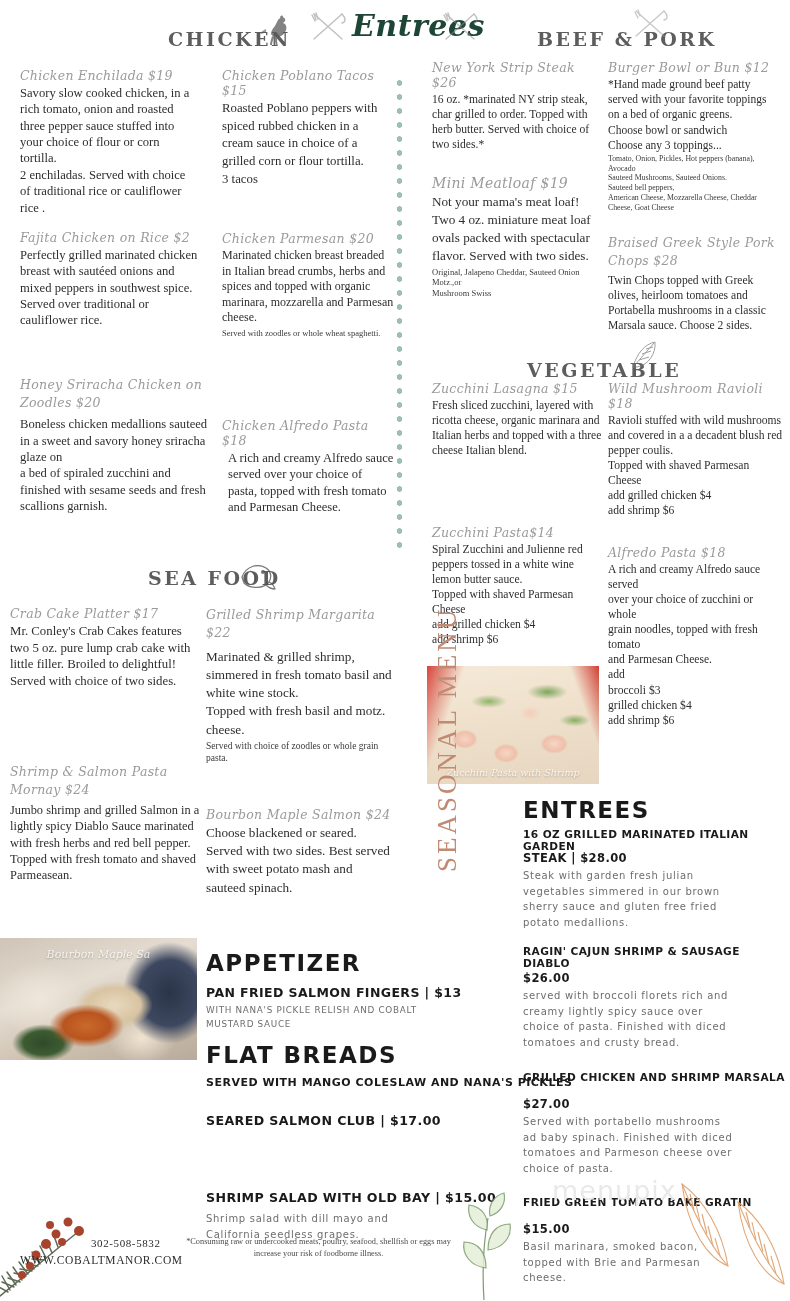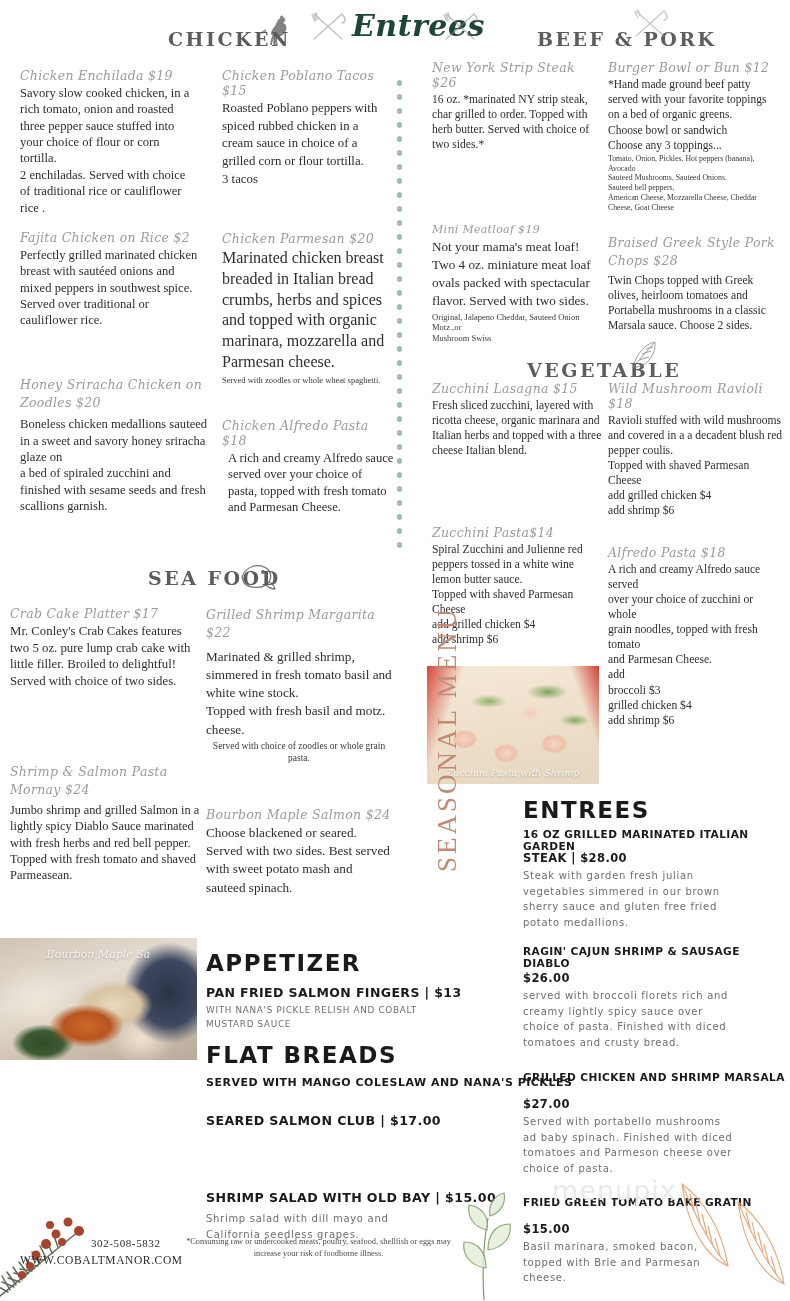--- a/index.html
+++ b/index.html
@@ -242,36 +242,36 @@
   </div>
 
   <div class="item" style="left:222px;top:68px;width:168px;">
     <span class="script name" style="font-size:12.5px;">Chicken Poblano Tacos $15</span>
     <span class="desc body" style="font-size:12.8px;line-height:1.38;white-space:pre-line;">Roasted Poblano peppers with spiced rubbed chicken in a cream sauce in choice of a grilled corn or flour tortilla.
 3 tacos</span>
   </div>
 
   <div class="item" style="left:222px;top:231px;width:172px;">
     <span class="script name" style="font-size:12.5px;">Chicken Parmesan $20</span>
-    <span class="desc body" style="font-size:16px;white-space:pre-line;">Marinated chicken breast breaded in Italian bread crumbs, herbs and spices and topped with organic marinara, mozzarella and Parmesan cheese.</span>
+    <span class="desc body" style="font-size:12px;white-space:pre-line;">Marinated chicken breast breaded in Italian bread crumbs, herbs and spices and topped with organic marinara, mozzarella and Parmesan cheese.</span>
     <span class="tiny" style="display:block;margin-top:2px;white-space:pre-line;">Served with zoodles or whole wheat spaghetti.</span>
   </div>
 
   <div class="item" style="left:222px;top:418px;width:172px;">
     <span class="script name" style="font-size:12.5px;">Chicken Alfredo Pasta $18</span>
     <span class="desc body" style="font-size:12.6px;padding-left:6px;white-space:pre-line;">A rich and creamy Alfredo sauce served over your choice of pasta, topped with fresh tomato and Parmesan Cheese.</span>
   </div>
 
   <div class="item" style="left:432px;top:60px;width:166px;">
     <span class="script name" style="font-size:12.5px;">New York Strip Steak $26</span>
     <span class="desc body" style="font-size:11.6px;white-space:pre-line;">16 oz. *marinated NY strip steak, char grilled to order.  Topped with herb butter.  Served with choice of two sides.*</span>
   </div>
 
   <div class="item" style="left:432px;top:175px;width:164px;">
-    <span class="script name" style="font-size:11px;margin-top:48px;">Mini Meatloaf $19</span>
+    <span class="script name" style="font-size:14px;">Mini Meatloaf $19</span>
     <span class="desc body" style="font-size:13.2px;line-height:1.36;white-space:pre-line;">Not your mama's meat loaf!  Two 4 oz. miniature meat loaf ovals packed with spectacular flavor.  Served with two sides.</span>
     <span class="tiny" style="display:block;margin-top:2px;white-space:pre-line;">  Original,  Jalapeno Cheddar, Sauteed Onion Motz.,or
  Mushroom Swiss</span>
   </div>
 
   <div class="item" style="left:608px;top:60px;width:172px;">
     <span class="script name" style="font-size:12.5px;">Burger Bowl or Bun $12</span>
     <span class="desc body" style="font-size:11.5px;line-height:1.32;white-space:pre-line;">*Hand made ground beef  patty served with your favorite toppings on a bed of organic greens.
  Choose bowl or sandwich
 Choose any 3 toppings...</span>
@@ -329,21 +329,21 @@
 
   <div class="item" style="left:10px;top:763px;width:192px;">
     <span class="script name" style="font-size:12.5px;line-height:1.45;">Shrimp &amp; Salmon Pasta Mornay $24</span>
     <span class="desc body" style="font-size:12.4px;margin-top:3px;white-space:pre-line;">Jumbo shrimp and grilled Salmon in a lightly spicy Diablo Sauce marinated with fresh herbs and red bell pepper.  Topped with fresh tomato and shaved Parmeasean.</span>
   </div>
 
   <div class="item" style="left:206px;top:606px;width:186px;">
     <span class="script name" style="font-size:12.5px;line-height:1.45;">Grilled Shrimp Margarita $22</span>
     <span class="desc body" style="font-size:13.2px;line-height:1.37;margin-top:6px;white-space:pre-line;">Marinated &amp; grilled shrimp, simmered in fresh tomato basil and white wine stock.
  Topped with fresh basil and motz. cheese.</span>
-    <span class="tiny" style="display:block;margin-top:2px;font-size:9.5px;white-space:pre-line;text-align:center;">Served with choice of zoodles or whole grain pasta.</span>
+    <span class="tiny" style="display:block;margin-top:2px;font-size:9.5px;white-space:pre-line;">Served with choice of zoodles or whole grain pasta.</span>
   </div>
 
   <div class="item" style="left:206px;top:807px;width:186px;">
     <span class="script name" style="font-size:12.5px;">Bourbon Maple Salmon $24</span>
     <span class="desc body" style="font-size:13.2px;line-height:1.38;white-space:pre-line;">Choose blackened or seared.  Served with two sides.  Best served with sweet potato mash and sauteed spinach.</span>
   </div>
 
   <div class="photo zuc" style="left:427px;top:666px;width:172px;height:118px;">
     <div class="cap" style="bottom:6px;font-size:9.5px;">Zucchini Pasta with Shrimp</div>
   </div>

